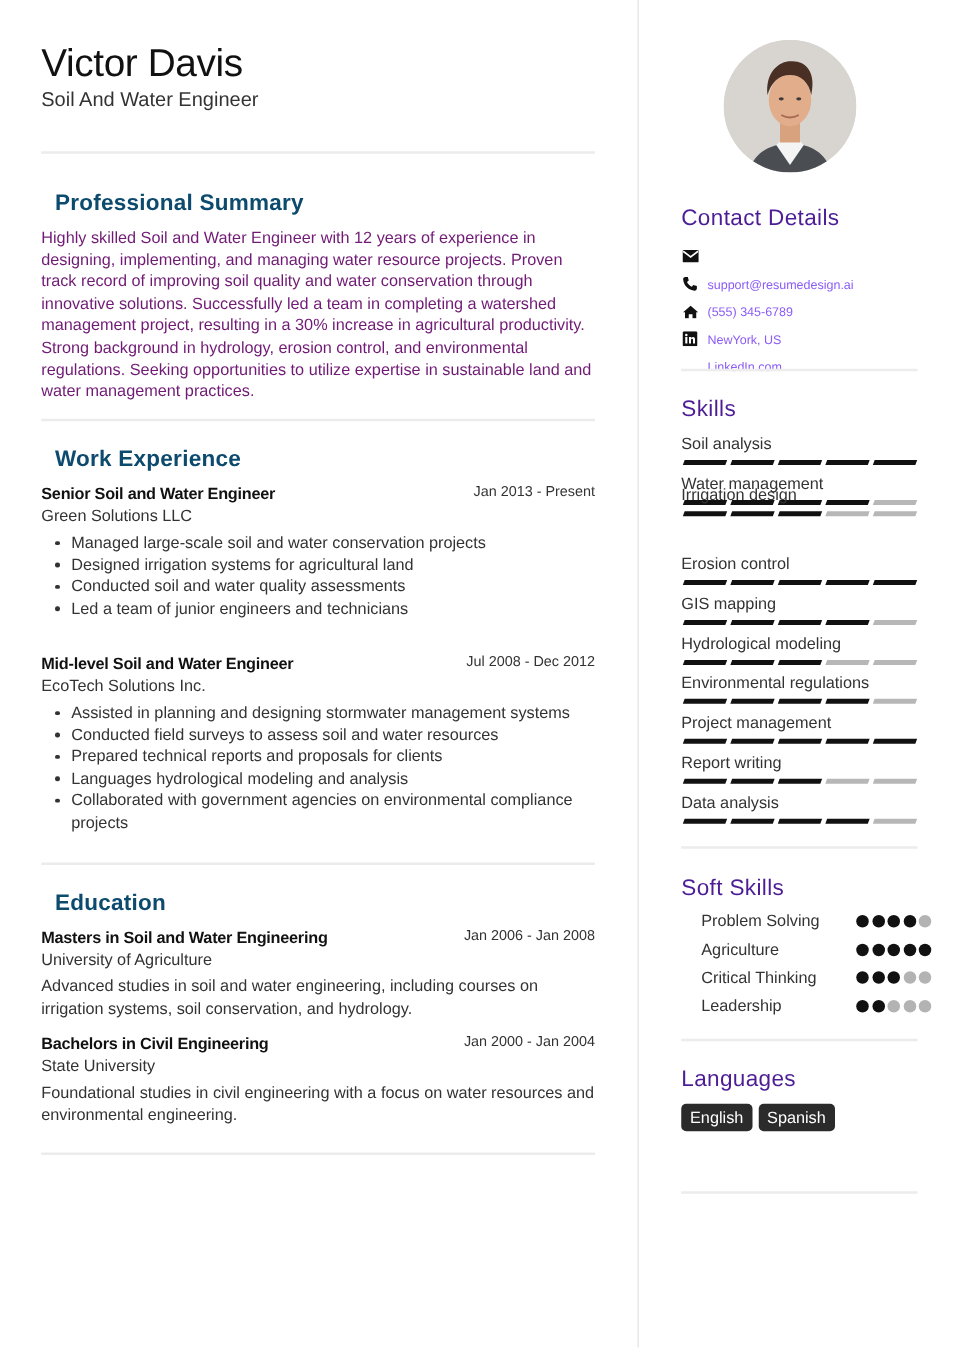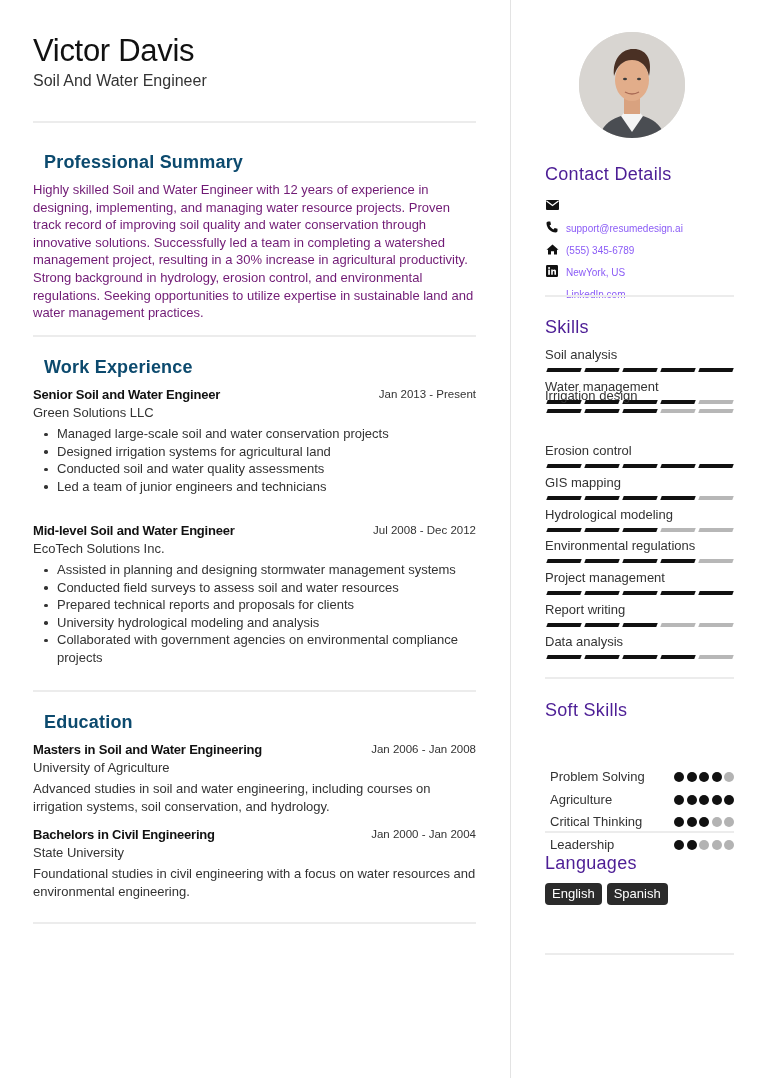--- a/index.html
+++ b/index.html
@@ -37,21 +37,21 @@
   .contact-icon { width: 14px; height: 14px; display: inline-flex; align-items: center; justify-content: center; margin-right: 7px; }
   .contact-text { font-size: 10px; color: #8b5cf6; line-height: 18px; margin-top: 47px; }
 
   .skill { position: absolute; left: 0; width: 189px; }
   .skill-name { font-size: 13px; color: #333; line-height: 17px; }
   .skill-bars { display: flex; margin-top: 5px; gap: 4px; padding-left: 2px; }
   .skill-bar { width: 34px; height: 4px; transform: skewX(-20deg); }
   .bar-on { background: #111; }
   .bar-off { background: #b7b7b7; }
 
-  .soft { position: absolute; left: 5px; width: 189px; height: 18px; display: flex; align-items: center; margin-top: 40px; }
+  .soft { position: absolute; left: 16px; width: 189px; height: 18px; display: flex; align-items: center; }
   .soft-name { font-size: 13px; color: #333; width: 124px; line-height: 18px; }
   .dots { display: flex; gap: 2.5px; }
   .dot { width: 10px; height: 10px; border-radius: 50%; }
   .dot-on { background: #111; }
   .dot-off { background: #b3b3b3; }
 
   .langs { position: absolute; left: 0; display: flex; gap: 5px; }
   .lang { background: #2b2b2b; color: #fff; font-size: 13px; line-height: 22px; height: 22px; padding: 0 7px; border-radius: 4px; }
 </style>
 </head>
@@ -84,21 +84,21 @@
     </div>
 
     <div class="job" style="top:522px;">
       <div class="job-title">Mid-level Soil and Water Engineer</div>
       <div class="job-date">Jul 2008 - Dec 2012</div>
       <div class="job-company">EcoTech Solutions Inc.</div>
       <ul class="bullets">
         <li>Assisted in planning and designing stormwater management systems</li>
         <li>Conducted field surveys to assess soil and water resources</li>
         <li>Prepared technical reports and proposals for clients</li>
-        <li>University hydrological modeling and analysis</li>
+        <li>Languages hydrological modeling and analysis</li>
         <li>Collaborated with government agencies on environmental compliance projects</li>
       </ul>
     </div>
     <div class="hline" style="top:690px;"></div>
 
     <div class="sec-title" style="top:711px;">Education</div>
 
     <div class="job" style="top:741px;">
       <div class="job-title">Masters in Soil and Water Engineering</div>
       <div class="job-date">Jan 2006 - Jan 2008</div>

